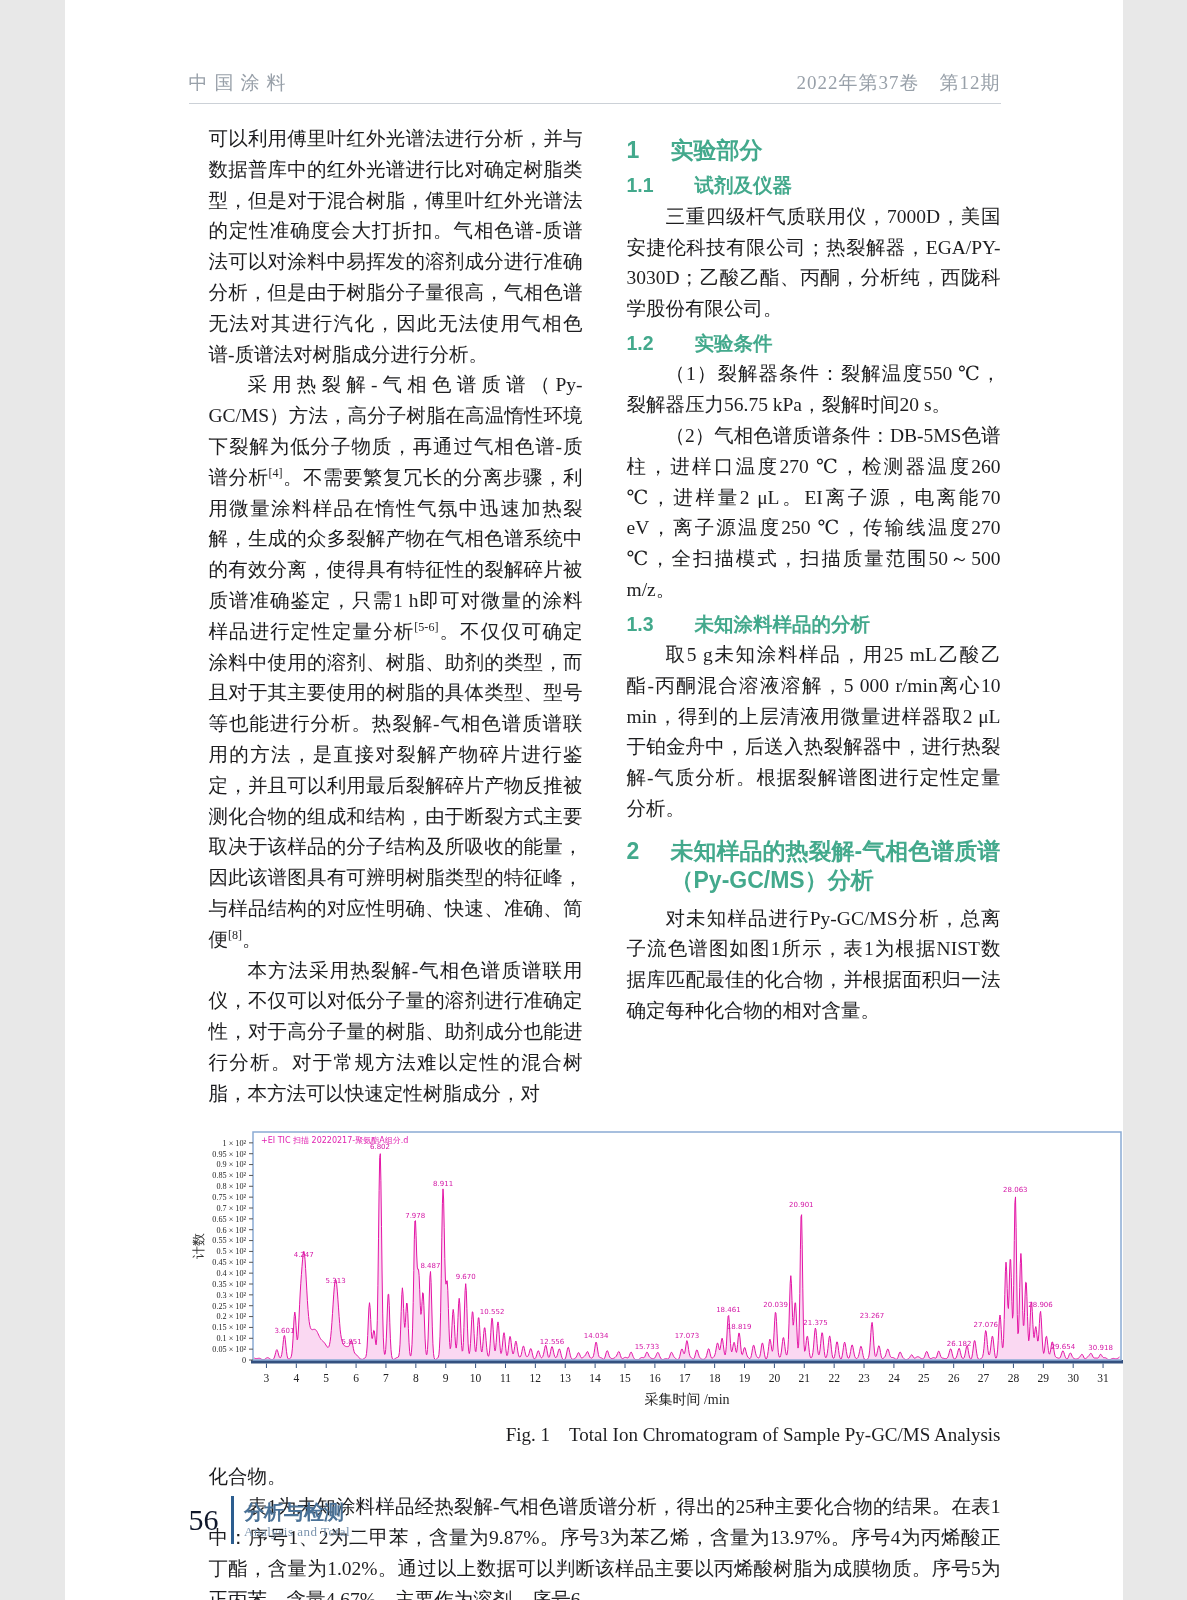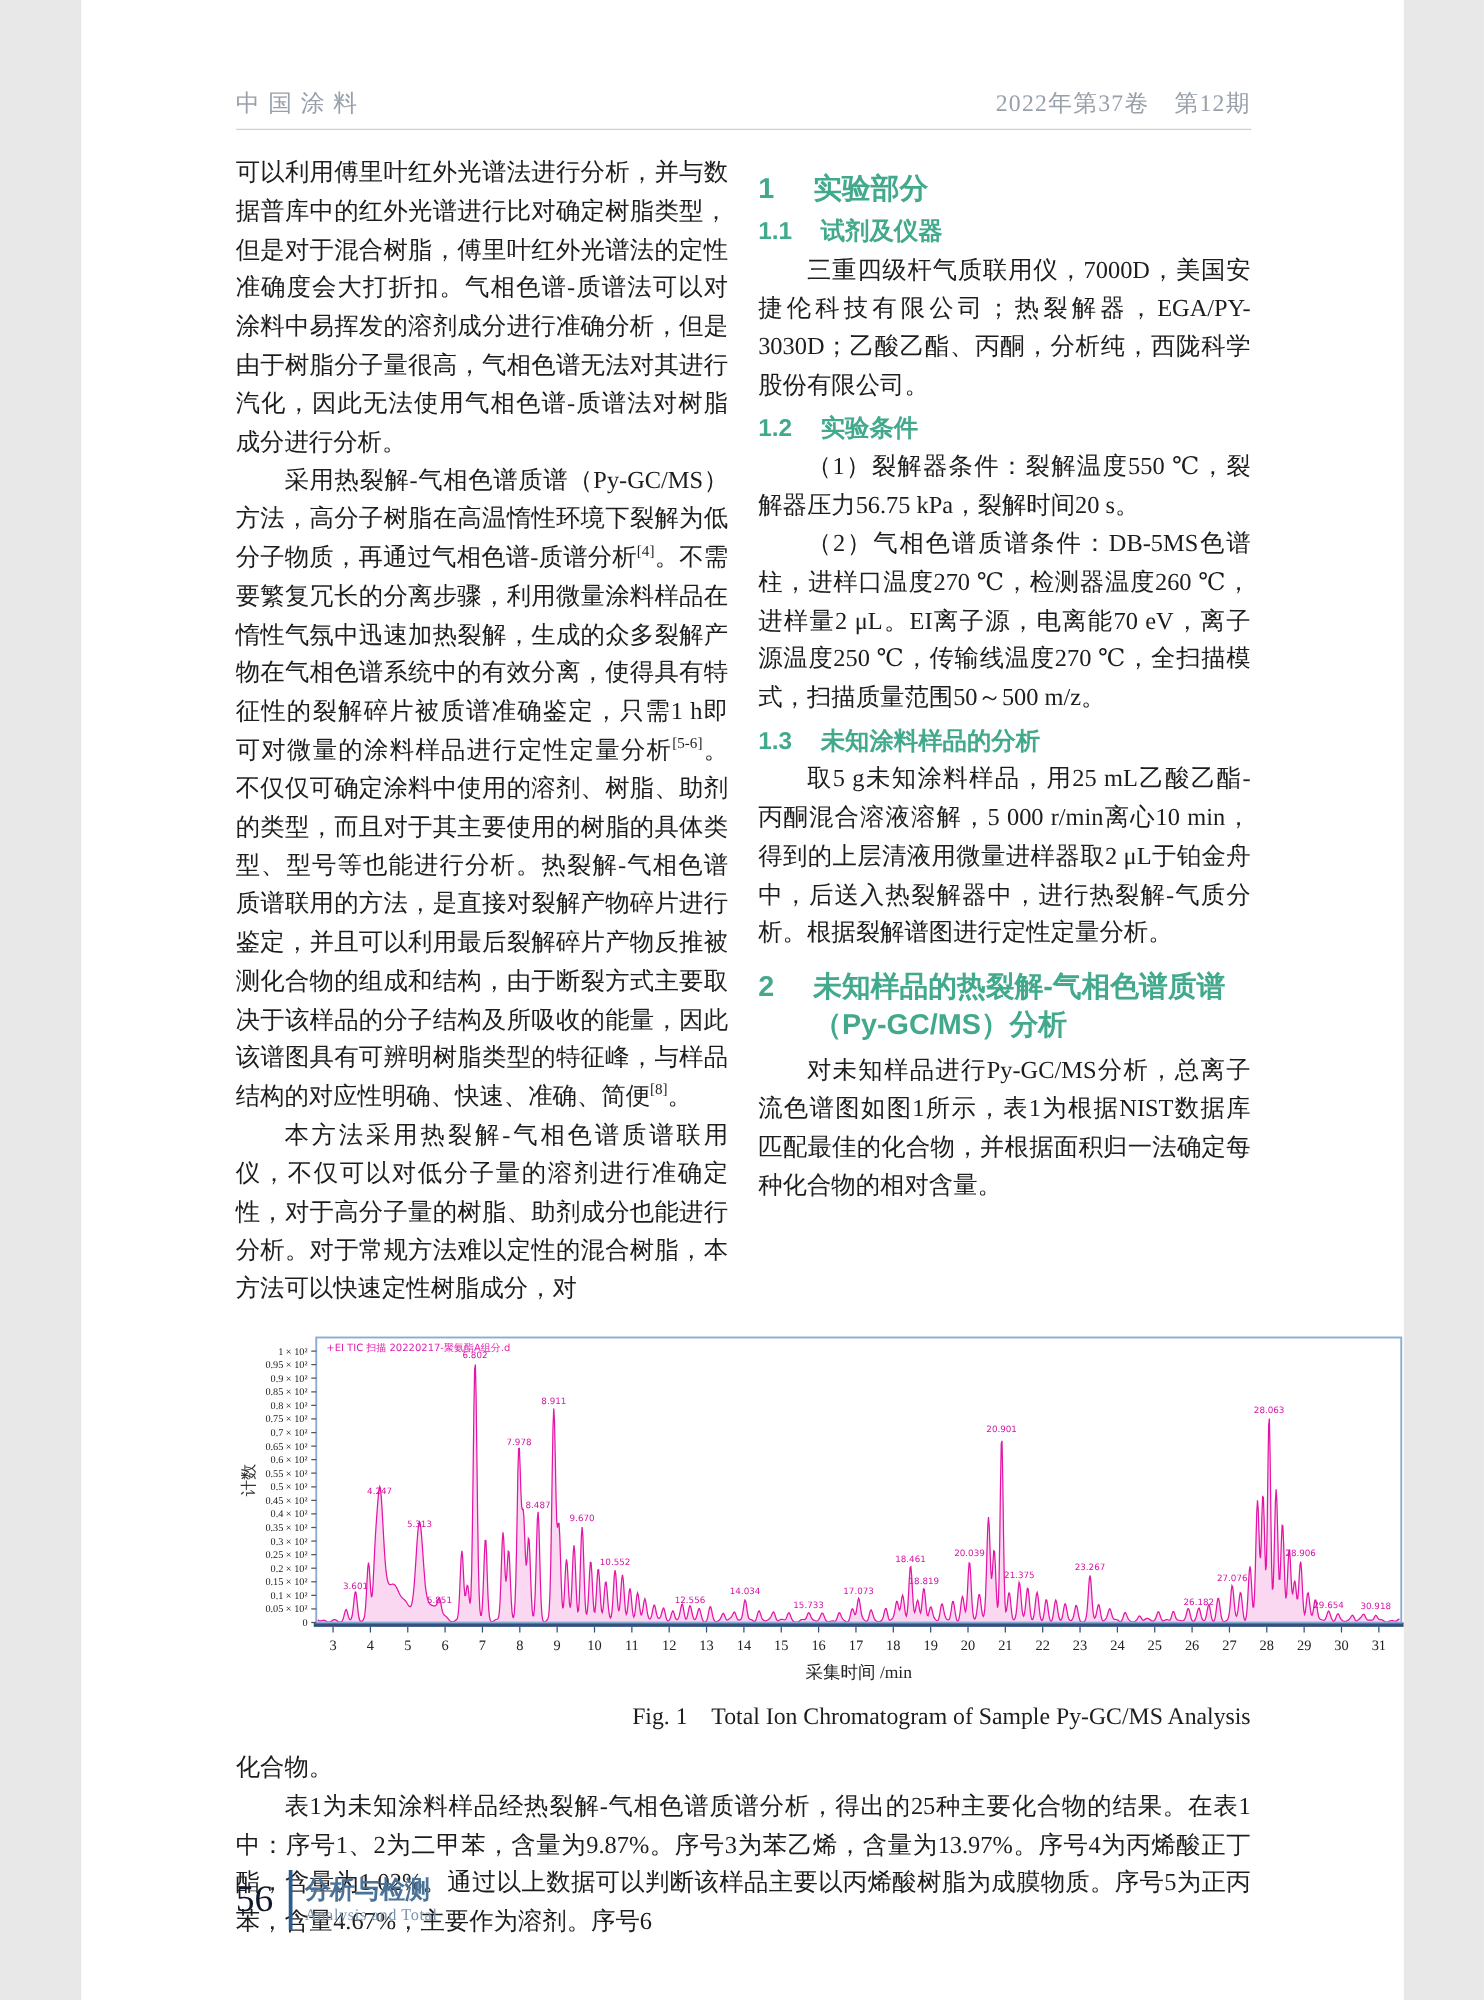--- a/index.html
+++ b/index.html
@@ -15,35 +15,35 @@
     color:#1d1d1f;
   }
   
   .pg-header{display:flex;justify-content:space-between;align-items:flex-end;
     color:#98a0a9;font-size:19px;}
   .journal{letter-spacing:7px;}
   .issue{letter-spacing:1px;}
   .header-rule{border:none;border-top:1.5px solid #ccd1d7;margin:7px 0 0 0;}
   
   .two-col{display:flex;gap:24px;margin-top:20px;}
-  .col{flex:1 1 0;min-width:0;}
+  .col{flex:1 1 0;min-width:0;margin-left:20px;}
   .col p{margin:0;font-size:19.5px;line-height:30.8px;text-align:justify;
     text-indent:2em;}
   .col p.noindent{text-indent:0;}
   sup{font-size:0.62em;line-height:0;}
   
   .sec{display:flex;align-items:flex-start;
     font-family:"Liberation Sans","DejaVu Sans",sans-serif;
     color:#43a98c;font-weight:bold;font-size:23px;line-height:1.28;
     margin:12px 0 8px 0;}
   .sec .sec-num{flex:0 0 44px;}
   .subsec{display:flex;align-items:flex-start;
     font-family:"Liberation Sans","DejaVu Sans",sans-serif;
     color:#43a98c;font-weight:bold;font-size:19.5px;line-height:1.3;
-    margin:6px 0 3px 0;}
+    margin:6px 0 3px 0;gap:18px;}
   .subsec .sec-num{flex:0 0 50px;}
   
   .fig-block{margin-top:10px;}
   .chart-svg{display:block;width:940px;height:290px;margin:0 auto;}
   .cap-zh{text-align:center;font-weight:bold;font-size:20px;margin-top:4px;}
   .cap-en{text-align:right;font-weight:normal;font-size:19px;margin-top:12px;}
   
   .bottom{margin-top:14px;}
   
   .pg-footer{position:absolute;left:124px;bottom:56px;

